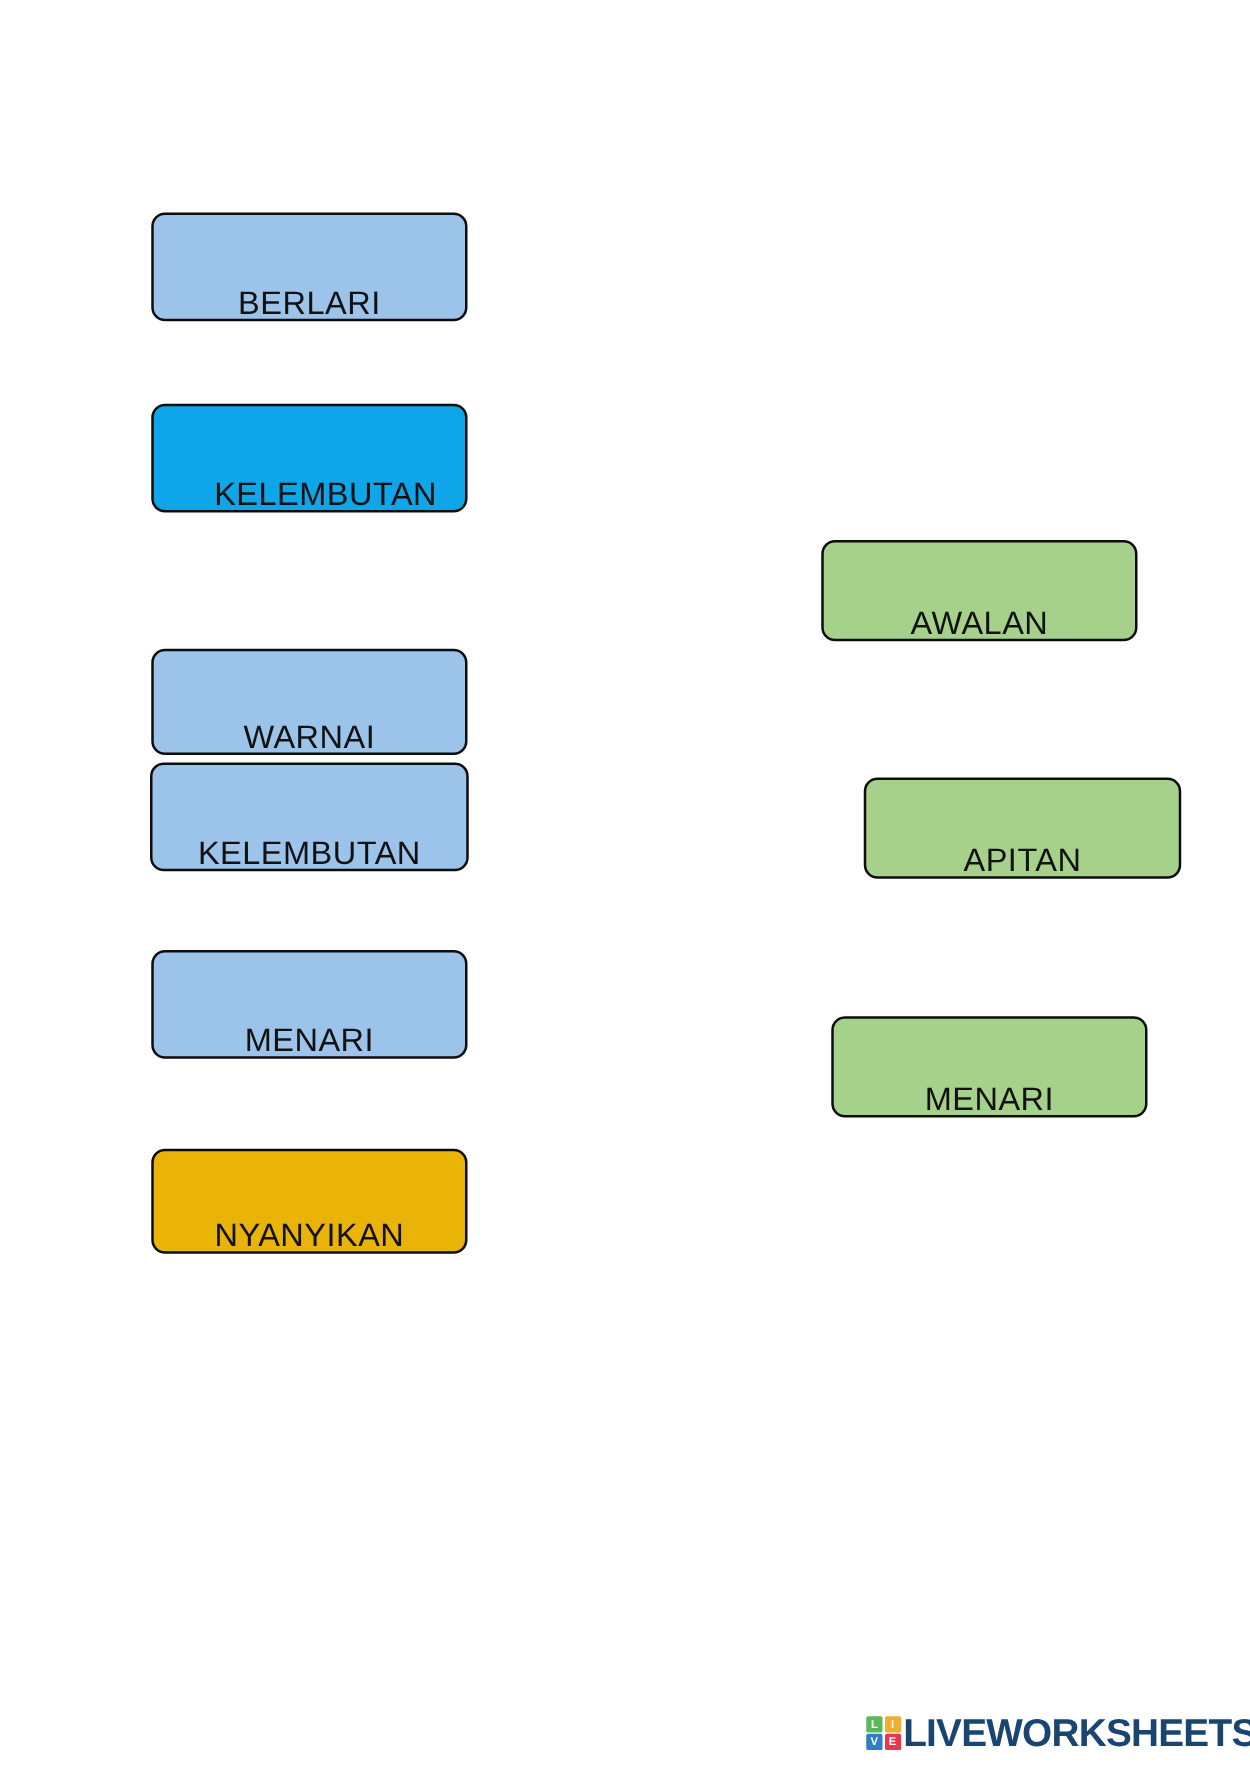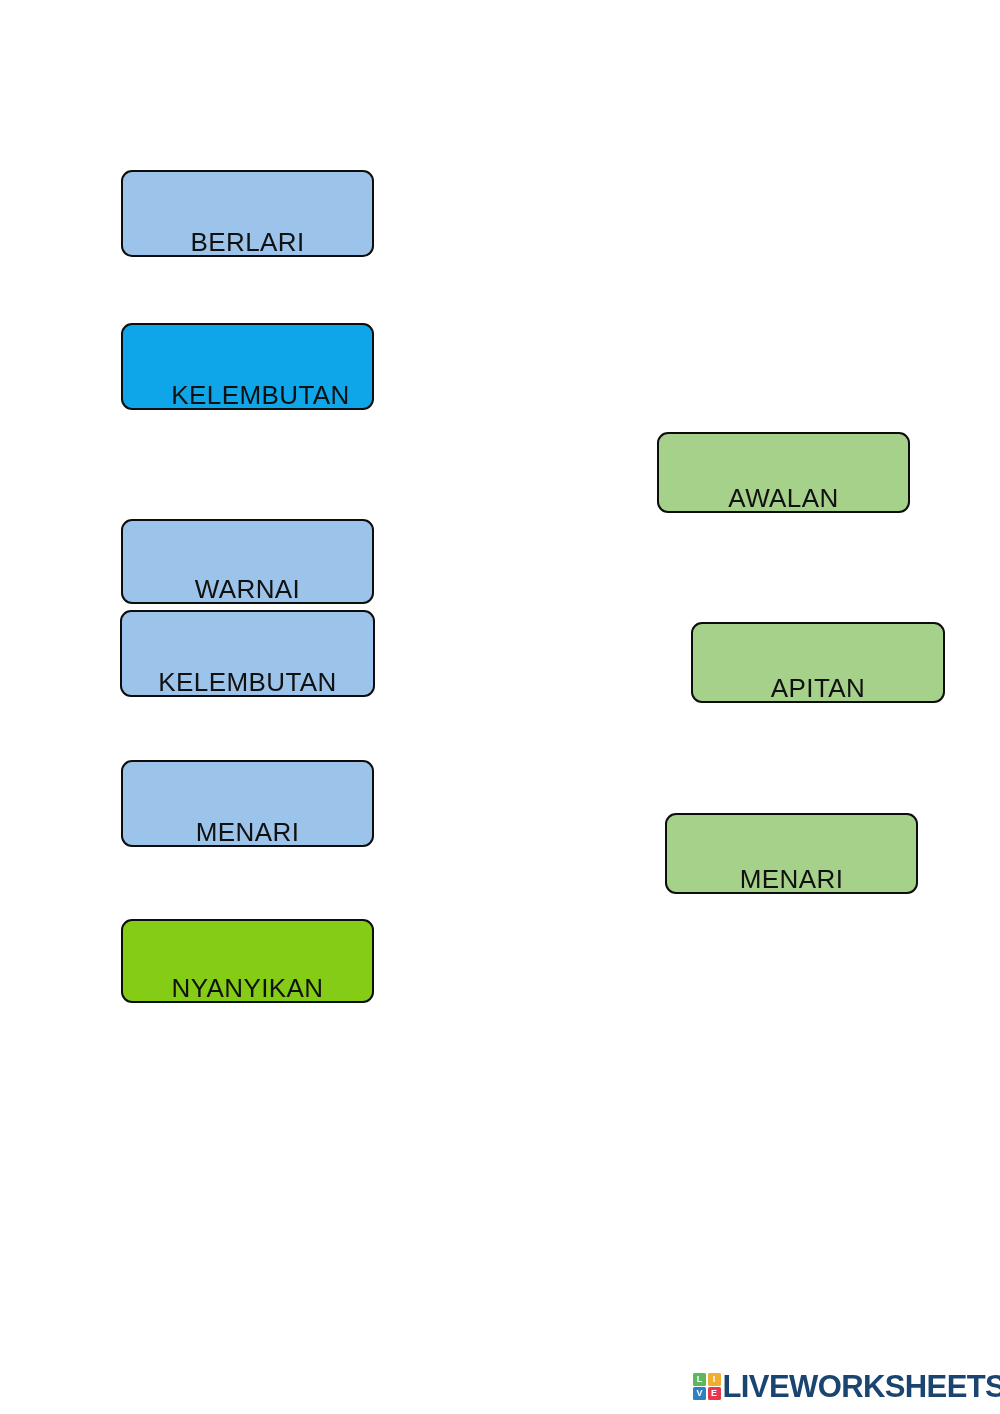--- a/index.html
+++ b/index.html
@@ -94,21 +94,21 @@
       </div>
       <div class="card blue" style="left: 121px; top: 471px; width: 253px; height: 85px; background: rgb(156, 195, 233); border-color: rgb(13, 13, 13); color: rgb(17, 17, 17); margin-top: 48px;">
         <span class="card-label">WARNAI</span>
       </div>
       <div class="card blue" style="left: 120px; top: 610px; width: 255px; height: 87px; background: rgb(156, 195, 233); border-color: rgb(13, 13, 13); color: rgb(17, 17, 17);">
         <span class="card-label">KELEMBUTAN</span>
       </div>
       <div class="card blue" style="left: 121px; top: 760px; width: 253px; height: 87px; background: rgb(156, 195, 233); border-color: rgb(13, 13, 13); color: rgb(17, 17, 17);">
         <span class="card-label">MENARI</span>
       </div>
-      <div class="card blue" style="left: 121px; top: 919px; width: 253px; height: 84px; background: #84cc16; border-color: rgb(13, 13, 13); color: rgb(17, 17, 17);">
+      <div class="card blue" style="left: 121px; top: 919px; width: 253px; height: 84px; background: #eab308; border-color: rgb(13, 13, 13); color: rgb(17, 17, 17);">
         <span class="card-label">NYANYIKAN</span>
       </div>
     </div>
 
   <div id="category-card-column">
       <div class="card green" style="left: 657px; top: 432px; width: 253px; height: 81px; background: rgb(165, 209, 138); border-color: rgb(13, 13, 13); color: rgb(17, 17, 17);">
         <span class="card-label">AWALAN</span>
       </div>
       <div class="card green" style="left: 663px; top: 622px; width: 254px; height: 81px; background: rgb(165, 209, 138); border-color: rgb(13, 13, 13); color: rgb(17, 17, 17); margin-left: 28px;">
         <span class="card-label">APITAN</span>

